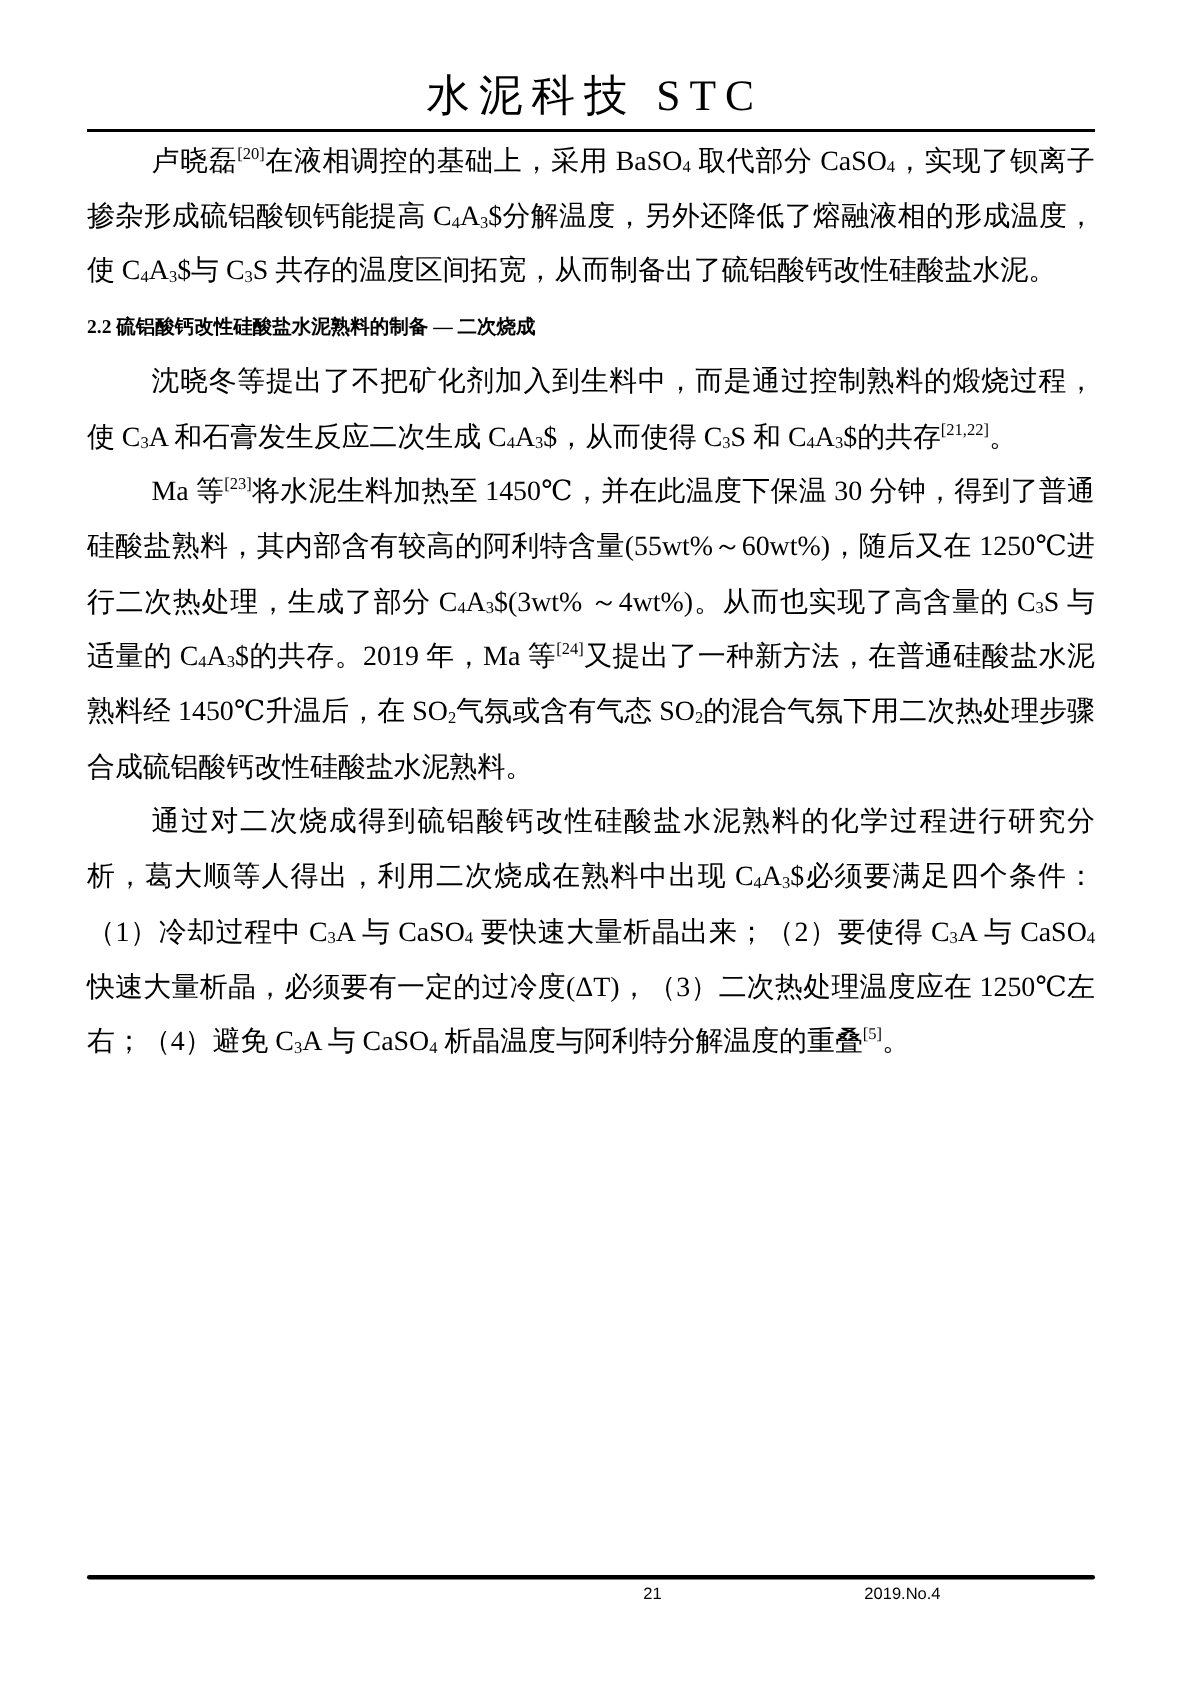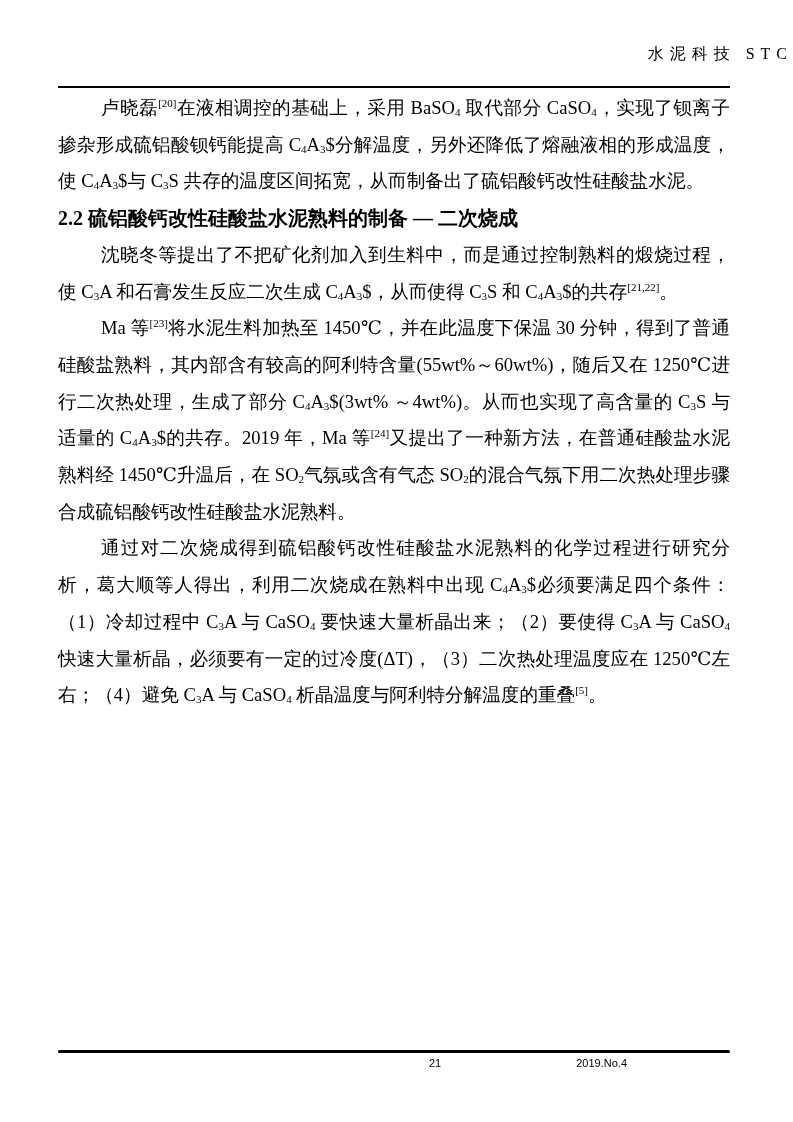--- a/index.html
+++ b/index.html
@@ -14,22 +14,22 @@
     background: #ffffff;
     color: #000000;
     font-family: "Liberation Serif", "DejaVu Serif", serif;
     overflow: hidden;
   }
   .journal-title {
     position: absolute;
     top: 44px;
     left: 0;
     width: 100%;
-    text-align: right;
-    font-size: 16px;
+    text-align: center;
+    font-size: 29px;
     font-weight: 500;
     letter-spacing: 6px;
     white-space: nowrap;
   }
   .header-rule {
     position: absolute;
     top: 86px;
     left: 58px;
     width: 672px;
     height: 2px;
@@ -46,21 +46,21 @@
     text-justify: inter-ideograph;
   }
   .body-text p {
     margin: 0;
     padding: 0;
     text-indent: 43px;
   }
   .body-text p.section-heading {
     text-indent: 0;
     font-weight: bold;
-    font-size: 20px;
+    font-size: 13px;
   }
   .body-text sup {
     font-size: 11px;
     line-height: 0;
     vertical-align: super;
   }
   .body-text sub {
     font-size: 11px;
     line-height: 0;
     vertical-align: -0.18em;

